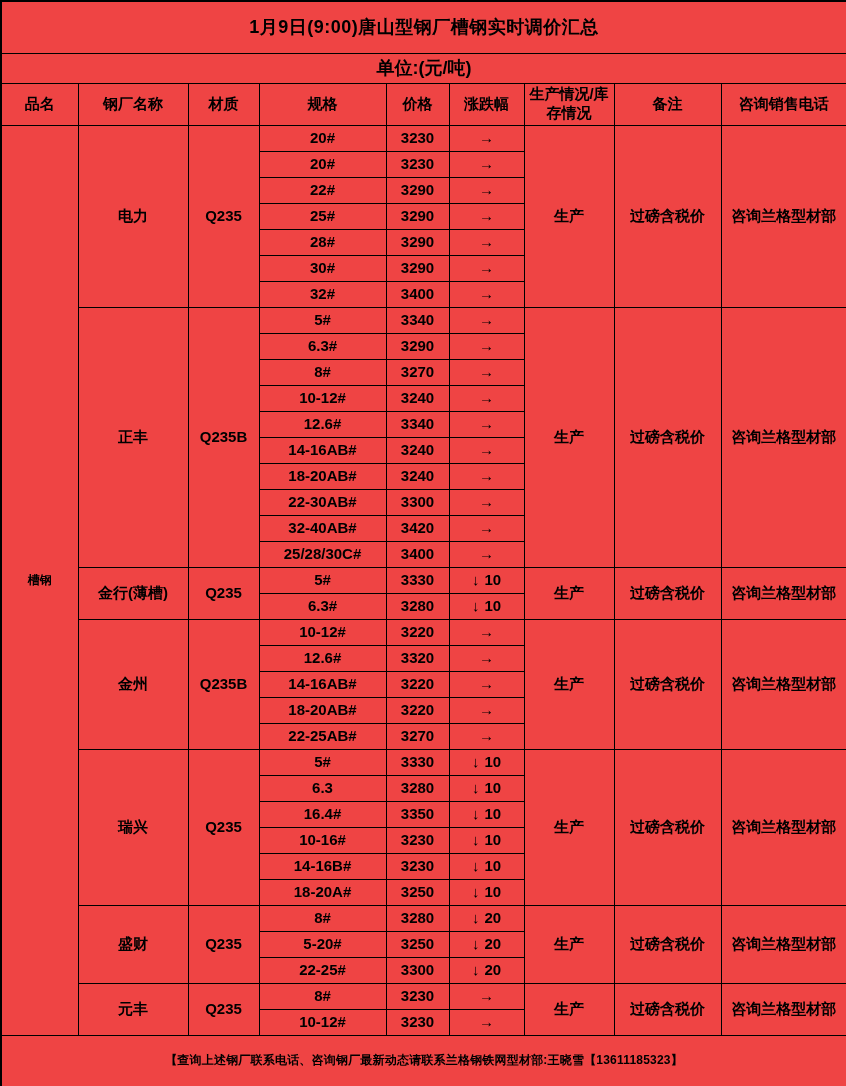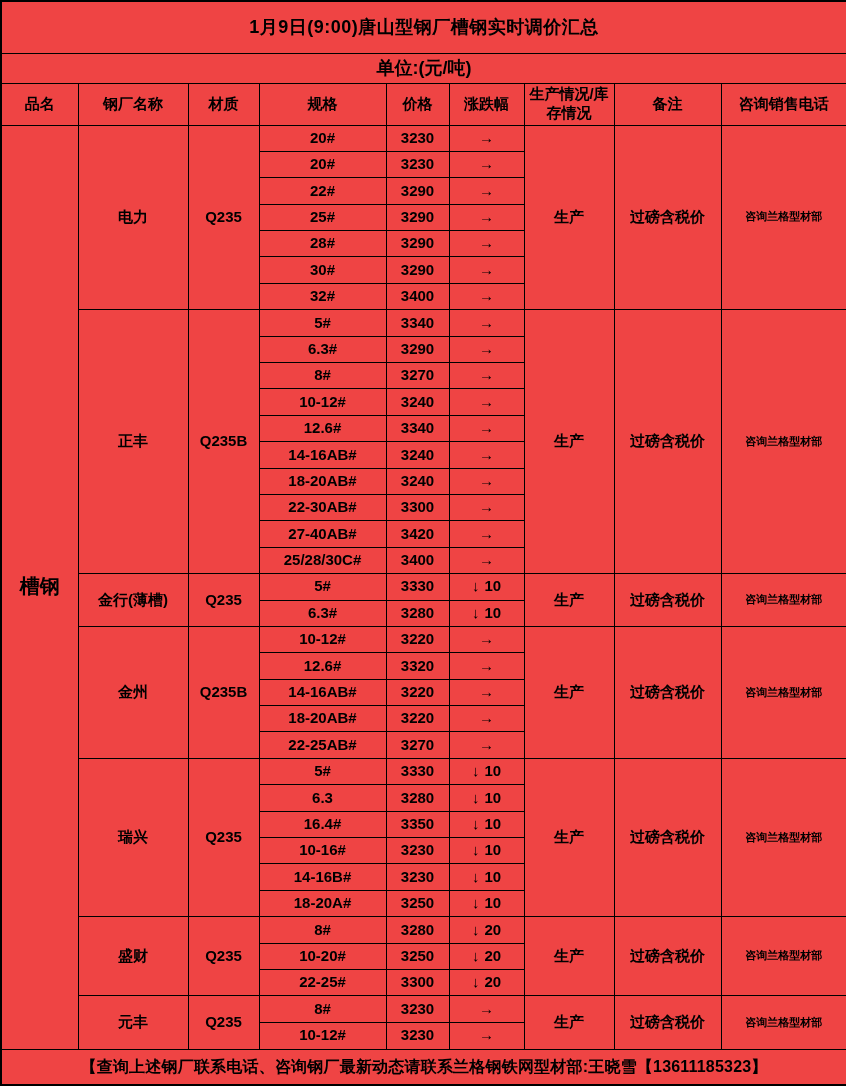--- a/index.html
+++ b/index.html
@@ -39,26 +39,26 @@
   .unit-cell {
     height: 30px;
     font-size: 18px;
   }
   tr.header-row th {
     height: 42px;
     font-size: 15px;
     word-break: break-all;
   }
   tbody.data-body tr { height: 26px; }
-  .product-cell { font-size: 20px; font-family: Liberation Mono, monospace; }
+  .product-cell { font-size: 12px; }
   .factory-cell { font-size: 15px; margin-left: 32px; }
-  .contact-cell { font-size: 11px; padding: 0 9px; }
+  .contact-cell { font-size: 15px; padding: 0 9px; }
   .footer-cell {
-    height: 36px;
-    font-size: 16px;
+    height: 52px;
+    font-size: 12px;
     letter-spacing: 0.2px;
     border-radius: 14px;
   }
   .delta { margin-left: 5px; text-align: center; }
   .arrow { font-size: 15px; }
 </style>
 </head>
 <body>
 
 <div class="page">
@@ -174,21 +174,21 @@
           <td>18-20AB#</td>
           <td>3240</td>
           <td><span class="arrow">→</span></td>
         </tr>
         <tr>
           <td>22-30AB#</td>
           <td>3300</td>
           <td><span class="arrow">→</span></td>
         </tr>
         <tr>
-          <td>27-40AB#</td>
+          <td>32-40AB#</td>
           <td>3420</td>
           <td><span class="arrow">→</span></td>
         </tr>
         <tr>
           <td>25/28/30C#</td>
           <td>3400</td>
           <td><span class="arrow">→</span></td>
         </tr>
         <tr>
           <td rowspan="2" class="factory-cell">金行(薄槽)</td>
@@ -274,21 +274,21 @@
           <td rowspan="3" class="factory-cell">盛财</td>
           <td rowspan="3">Q235</td>
           <td>8#</td>
           <td>3280</td>
           <td><span class="arrow">↓</span><span class="delta">20</span></td>
           <td rowspan="3">生产</td>
           <td rowspan="3">过磅含税价</td>
           <td rowspan="3" class="contact-cell">咨询兰格型材部</td>
         </tr>
         <tr>
-          <td>10-20#</td>
+          <td>5-20#</td>
           <td>3250</td>
           <td><span class="arrow">↓</span><span class="delta">20</span></td>
         </tr>
         <tr>
           <td>22-25#</td>
           <td>3300</td>
           <td><span class="arrow">↓</span><span class="delta">20</span></td>
         </tr>
         <tr>
           <td rowspan="2" class="factory-cell">元丰</td>

